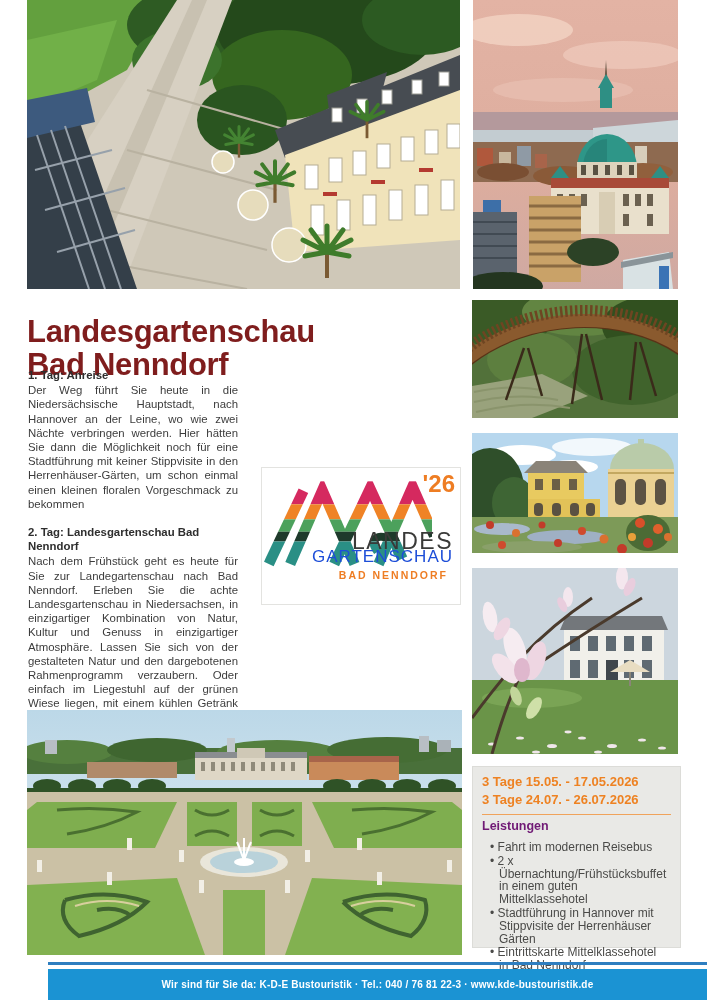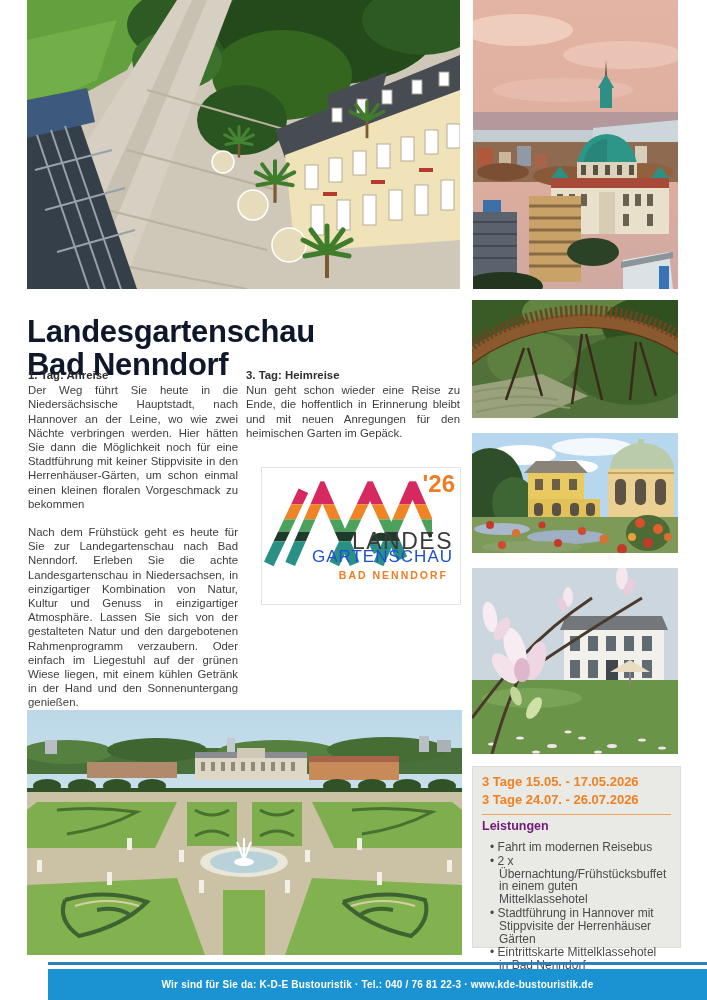--- a/index.html
+++ b/index.html
@@ -2,21 +2,21 @@
 <html lang="de"><head>
 <meta charset="utf-8">
 <style>
   html,body{margin:0;padding:0;background:#fff;}
   .page{position:relative;width:707px;height:1000px;background:#fff;overflow:hidden;
         font-family:"Liberation Sans",sans-serif;color:#3d3d3d;}
   .photo{position:absolute;display:block;}
 
   
   .title{position:absolute;left:27px;top:294px;width:430px;
-         font-size:31px;line-height:33px;font-weight:700;color:#0f172a;letter-spacing:-0.3px;}
+         font-size:31px;line-height:33px;font-weight:700;color:#7f1d1d;letter-spacing:-0.3px;}
 
   
   .col{position:absolute;top:368px;font-size:11.4px;line-height:14.2px;color:#3c3c3c;}
   .col1{left:28px;width:210px;}
   .col2{left:246px;width:214px;}
   .sec-h{font-weight:700;color:#2e2e2e;margin:0 0 1px 0;}
   .sec-p{margin:0 0 14px 0;text-align:justify;hyphens:auto;}
 
   
   .logo-card{position:absolute;left:261px;top:467px;width:198px;height:136px;
@@ -241,25 +241,22 @@
   </svg>
 
   <h1 class="title">
     <span>Landesgartenschau</span><br>
     <span>Bad Nenndorf</span>
   </h1>
 
   <div class="col col1">
     <p class="sec-h">1. Tag: Anreise</p>
     <p class="sec-p">Der Weg führt Sie heute in die Niedersächsische Hauptstadt, nach Hannover an der Leine, wo wie zwei Nächte verbringen werden. Hier hätten Sie dann die Möglichkeit noch für eine Stadtführung mit keiner Stippvisite in den Herrenhäuser-Gärten, um schon einmal einen kleinen floralen Vorgeschmack zu bekommen</p>
+    <p class="sec-h">2. Tag: Landesgartenschau Bad Nenndorf</p>
     <p class="sec-p">Nach dem Frühstück geht es heute für Sie zur Landegartenschau nach Bad Nenndorf. Erleben Sie die achte Landesgartenschau in Niedersachsen, in einzigartiger Kombination von Natur, Kultur und Genuss in einzigartiger Atmosphäre. Lassen Sie sich von der gestalteten Natur und den dargebotenen Rahmenprogramm verzaubern. Oder einfach im Liegestuhl auf der grünen Wiese liegen, mit einem kühlen Getränk in der Hand und den Sonnenuntergang genießen.</p>
-  </div>
-  <div class="col col2">
-    <p class="sec-h">3. Tag: Heimreise</p>
-    <p class="sec-p">Nun geht schon wieder eine Reise zu Ende, die hoffentlich in Erinnerung bleibt und mit neuen Anregungen für den heimischen Garten im Gepäck.</p>
   </div>
 
   <div class="logo-card">
     <svg width="168" height="96" viewBox="0 0 190 104" style="position:absolute;left:2px;top:6px">
       <defs>
         <mask id="lagam" maskUnits="userSpaceOnUse" x="0" y="0" width="190" height="104">
           <g stroke="#ffffff" stroke-width="12" fill="none" stroke-linecap="square">
             <path d="M8,94 L42,22"></path>
             <path d="M32,94 L66,16 L100,94"></path>
             <path d="M82,94 L120,14 L154,88"></path>

